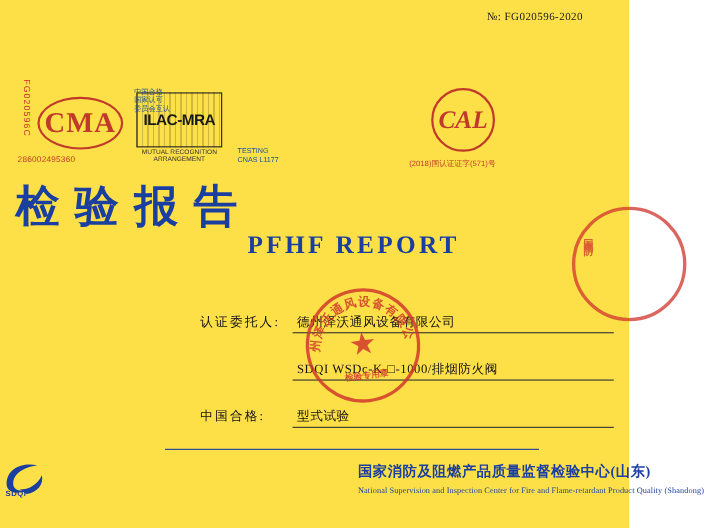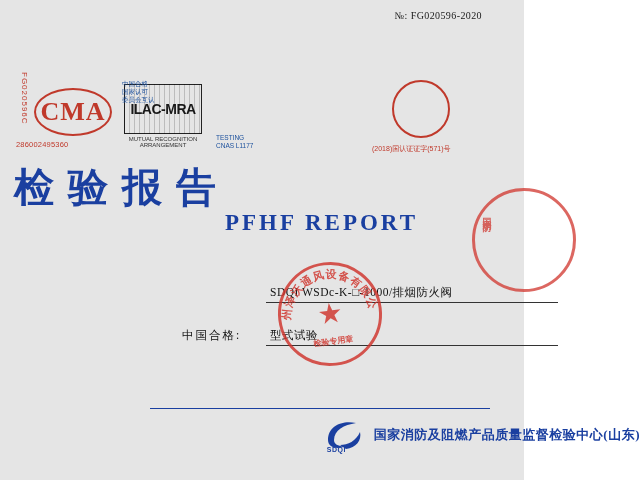--- a/index.html
+++ b/index.html
@@ -10,23 +10,23 @@
   body {
     width: 640px;
     height: 480px;
     overflow: hidden;
     font-family: "Liberation Serif", serif;
     position: relative;
   }
   .page {
     position: absolute;
     left: 0; top: 0;
-    width: 524px;
+    width: 572px;
     height: 480px;
-    background: #e5e5e5;
+    background: #fde047;
   }
 
   
   .report-no {
     position: absolute;
     right: 42px;
     top: 10px;
     font-size: 10px;
     color: #1a1a1a;
     letter-spacing: 0.4px;
@@ -381,21 +381,21 @@
     width: 340px;
     border-top: 1.5px solid #1a3fa0;
   }
   .footer {
     position: absolute;
     left: 0;
     top: 418px;
     width: 640px;
     display: flex;
     align-items: center;
-    justify-content: flex-end;
+    justify-content: space-between;
   }
   .sdqi-logo {
     width: 44px;
     height: 34px;
     position: relative;
     margin-right: 8px;
     flex: 0 0 auto;
   }
   .sdqi-label {
     position: absolute;
@@ -455,28 +455,34 @@
       <div class="cn">国家认可</div>
       <div class="cn">委员会互认</div>
     </div>
     <div class="cnas-bottom">
       <div>TESTING</div>
       <div>CNAS L1177</div>
     </div>
 
     <div class="cal-mark">
       <div class="cal-circle"></div>
+      <div class="cal-text">CAL</div>
     </div>
     <div class="cal-caption">(2018)国认证证字(571)号</div>
   </div>
 
   <div class="title-cn">检验报告</div>
   <div class="title-en">PFHF REPORT</div>
 
   <div class="fields">
+    <div class="field-row">
+      <span class="field-label">认证委托人:</span>
+      <span class="field-value">德州泽沃通风设备有限公司</span>
+      <span class="field-rule"></span>
+    </div>
     <div class="field-row">
       <span class="field-value">SDQI WSDc-K-□-1000/排烟防火阀</span>
       <span class="field-rule"></span>
     </div>
     <div class="field-row">
       <span class="field-label">中国合格:</span>
       <span class="field-value">型式试验</span>
       <span class="field-rule"></span>
     </div>
   </div>
@@ -504,16 +510,17 @@
   <div class="footer">
     <div class="sdqi-logo">
       <svg viewBox="0 0 44 34" width="44" height="34">
         <path d="M6 22 C6 8, 20 2, 34 5 C22 7, 12 12, 12 22 C12 27, 18 29, 24 28 C16 32, 6 30, 6 22 Z" fill="#1a3fa0"></path>
         <path d="M18 27 C26 27, 34 23, 38 14 C40 22, 34 30, 24 31 Z" fill="#1a3fa0"></path>
       </svg>
       <span class="sdqi-label">SDQI</span>
     </div>
     <div class="footer-text">
       <div class="footer-cn">国家消防及阻燃产品质量监督检验中心(山东)</div>
+      <div class="footer-en">National Supervision and Inspection Center for Fire and Flame-retardant Product Quality (Shandong)</div>
     </div>
   </div>
 
 </div>
 
 </body></html>

